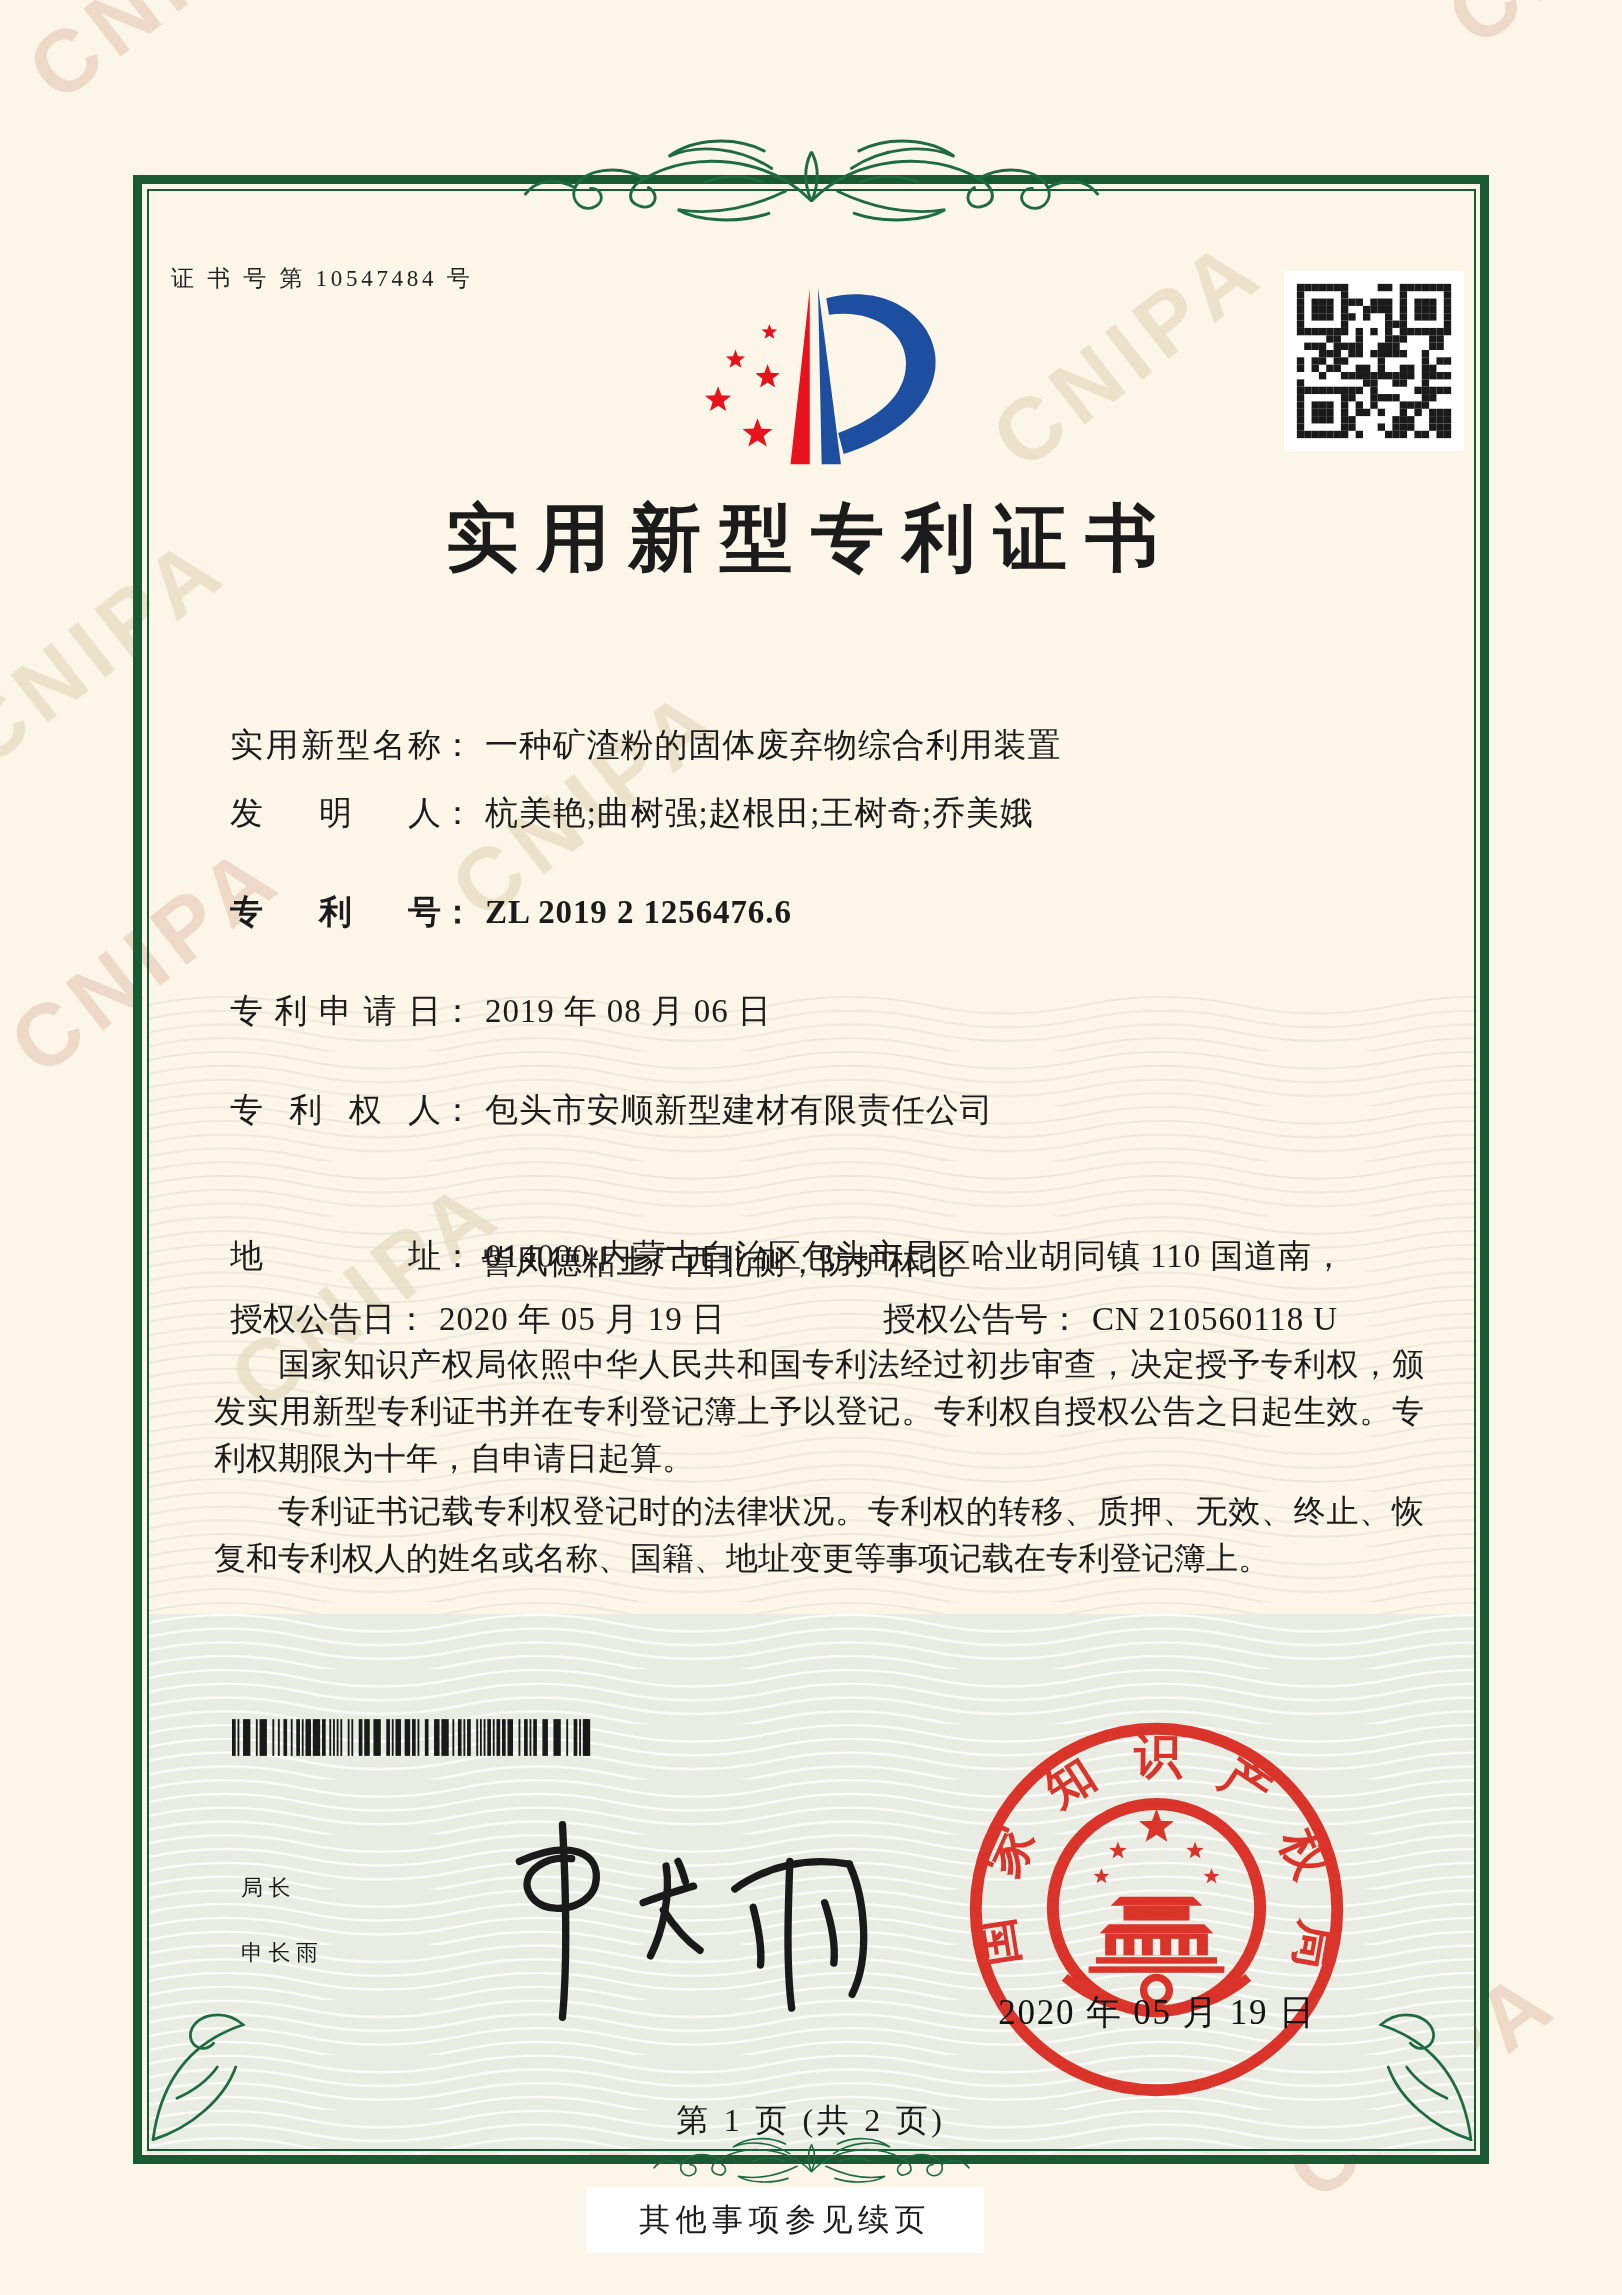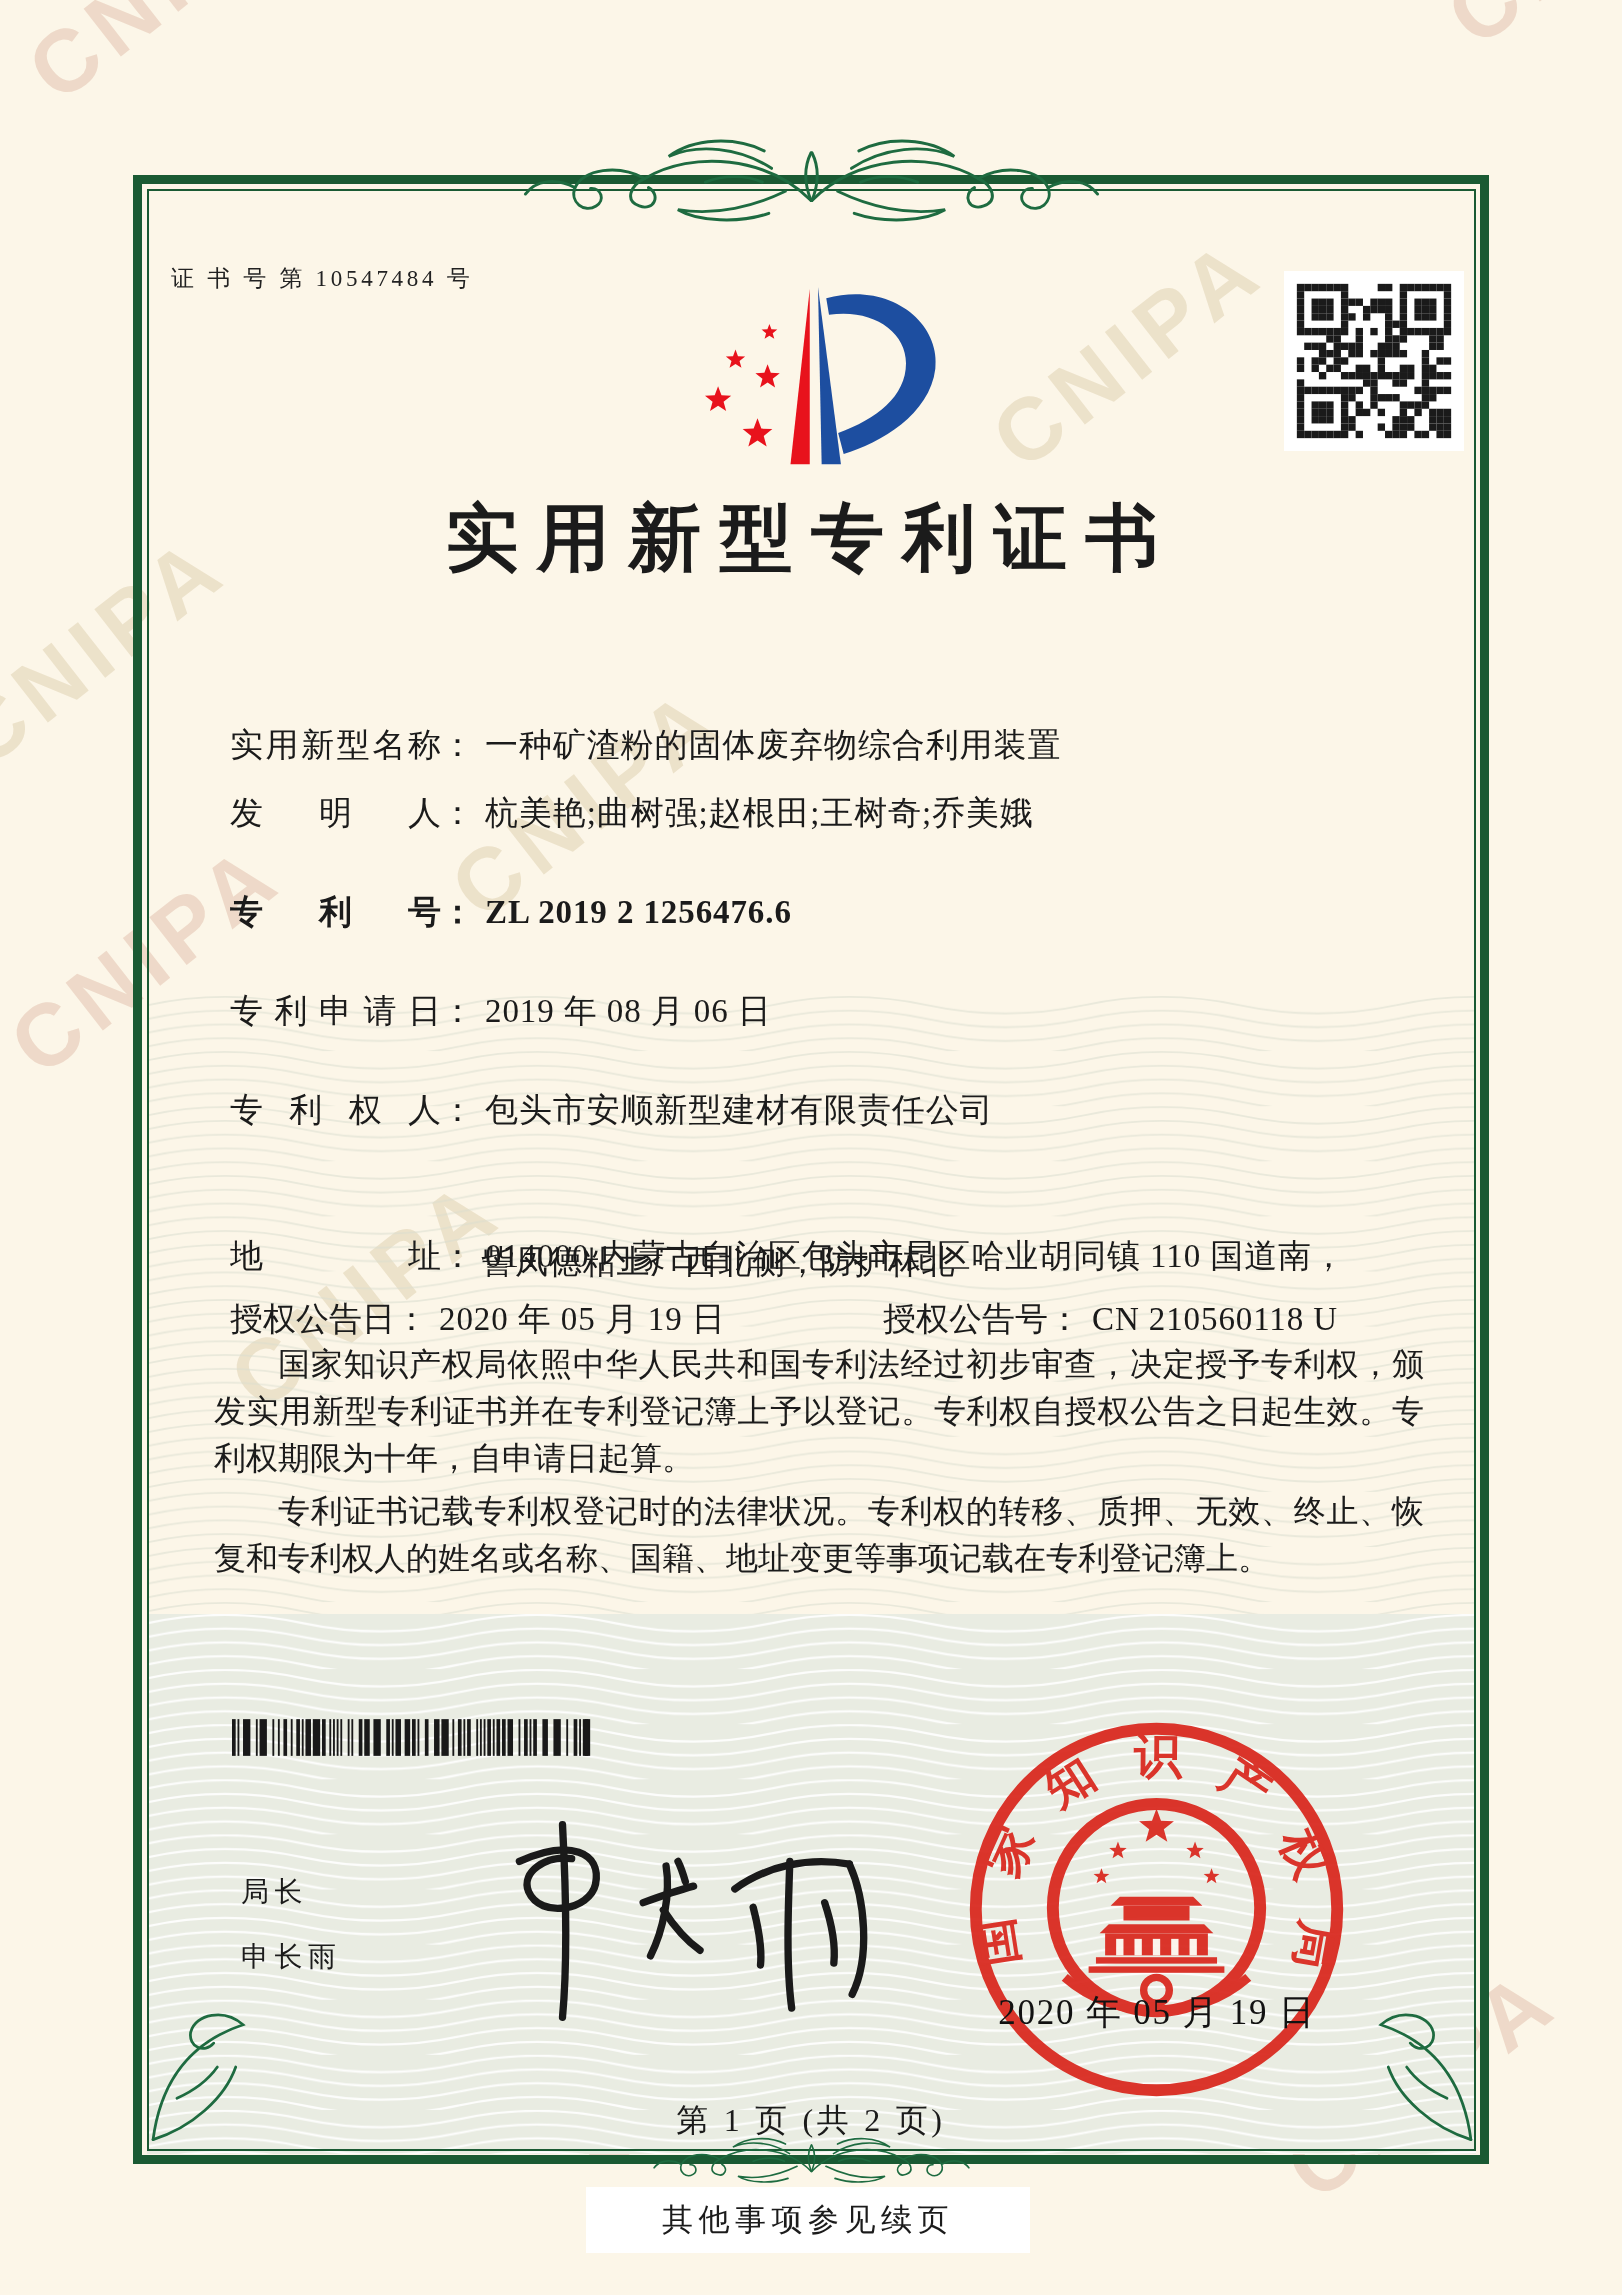--- a/index.html
+++ b/index.html
@@ -23,25 +23,25 @@
   .title{left:133px;top:490px;width:1356px;text-align:center;font-size:73px;font-weight:bold;
          letter-spacing:18.4px;z-index:5;white-space:nowrap;}
   
   .frow{position:absolute;left:230px;display:flex;align-items:baseline;font-size:33px;z-index:5;white-space:nowrap;}
   .flabel{display:inline-block;width:211px;text-align:justify;text-align-last:justify;}
   .flabel-n{display:inline-block;}
   .fvalue{margin-left:11px;letter-spacing:0.9px;}
   .addr2{left:481px;font-size:33px;letter-spacing:0.9px;z-index:5;white-space:nowrap;}
   .para{left:214px;width:1210px;font-size:32px;line-height:47px;text-align:justify;
         text-indent:2em;z-index:5;}
-  .sig-label{left:241px;font-size:28px;letter-spacing:5.5px;z-index:6;}
+  .sig-label{left:241px;font-size:22px;letter-spacing:5.5px;z-index:6;}
   .seal-date{left:988px;top:1989px;width:338px;text-align:center;font-size:35px;
              letter-spacing:1.8px;color:#121212;z-index:7;white-space:nowrap;}
   .footer{left:133px;top:2099px;width:1356px;text-align:center;font-size:32px;letter-spacing:3.7px;z-index:6;}
-  .contnote{left:586px;top:2187px;width:444px;height:66px;line-height:66px;background:#fff;
+  .contnote{left:586px;top:2187px;width:398px;height:66px;line-height:66px;background:#fff;
             text-align:center;font-size:31px;letter-spacing:5.5px;z-index:6;}
   svg{display:block;}
 </style>
 </head>
 <body>
 
 <div id="page">
 
   <div class="wm wm-a" style="left:9.2px;top:41px;">CNIPA</div>
   <div class="wm wm-a" style="left:1428px;top:-13.8px;">CNIPA</div>

